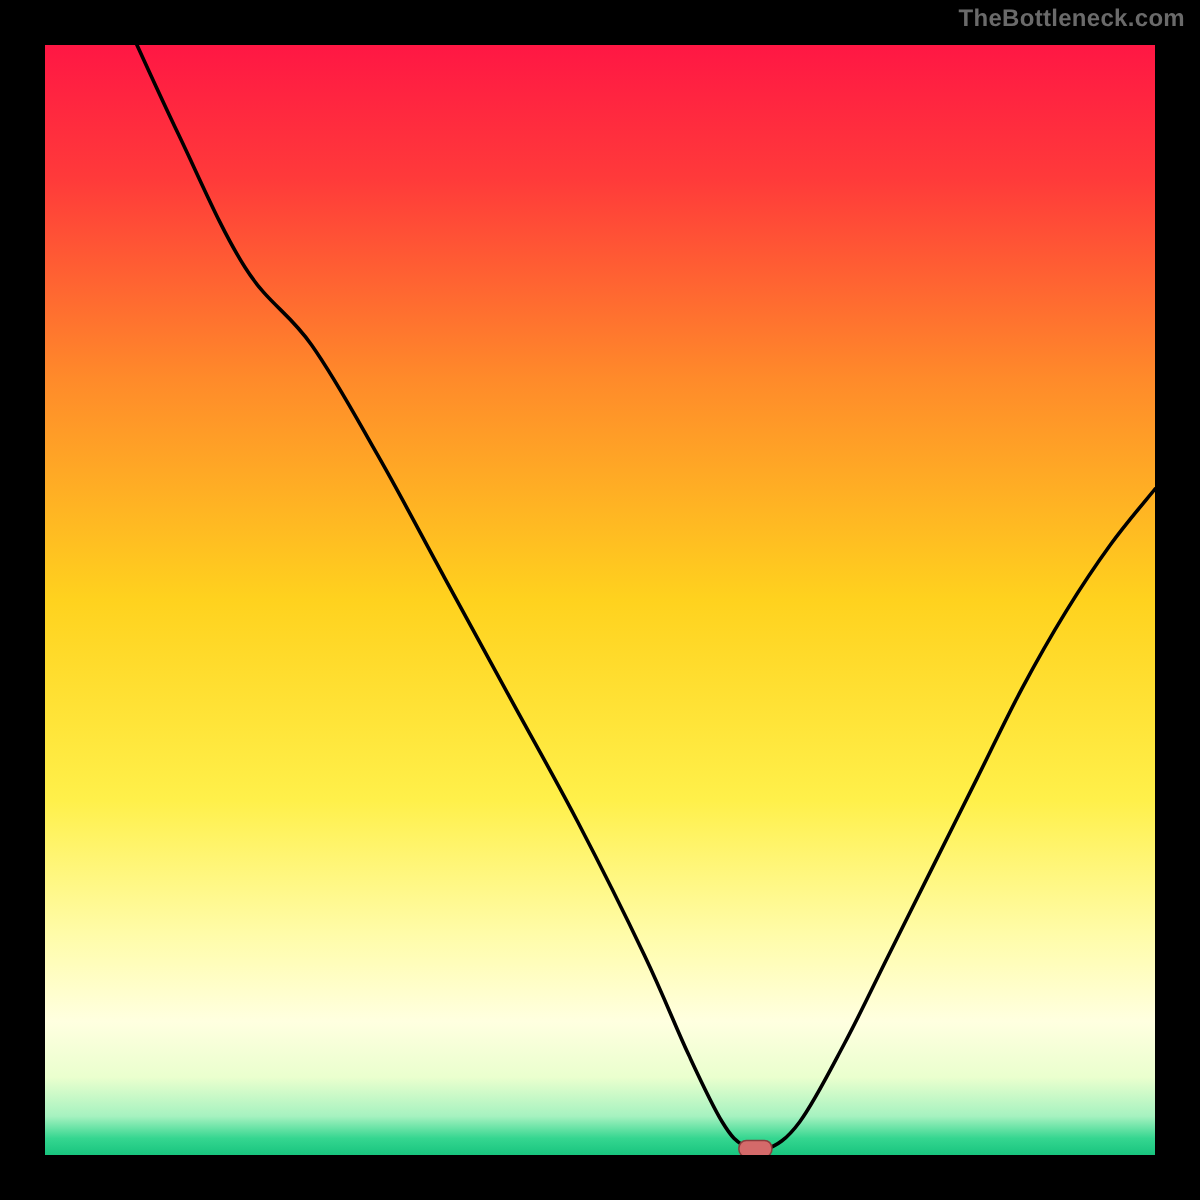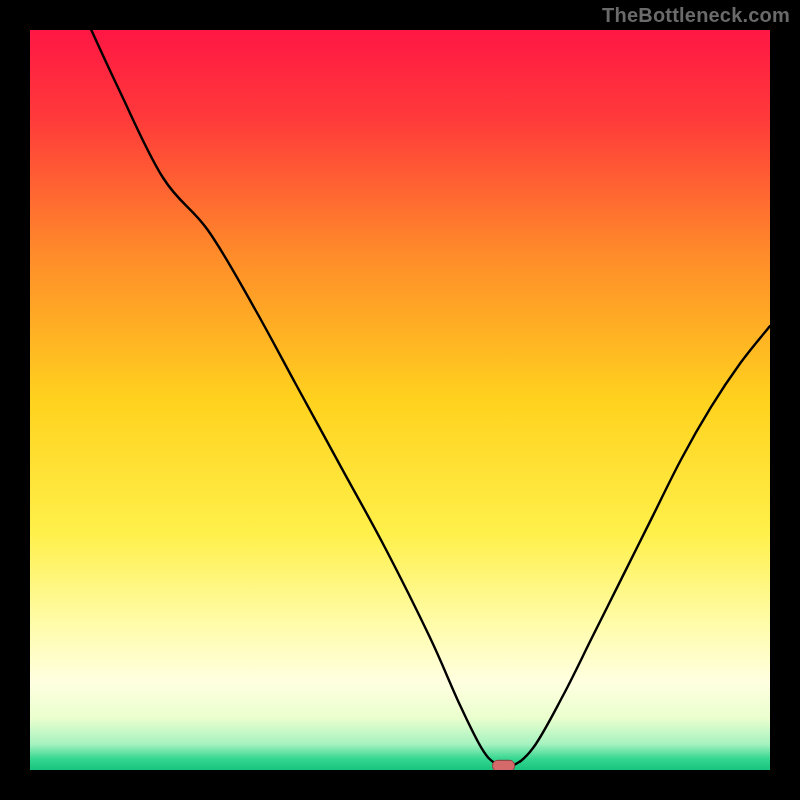--- a/index.html
+++ b/index.html
@@ -15,21 +15,21 @@
     position: relative;
     width: 800px;
     height: 800px;
     background: #000;
   }
   .watermark {
     position: absolute;
     top: 4px;
     right: 10px;
     color: #6a6a6a;
-    font-size: 20px;
+    font-size: 16px;
     font-weight: 600;
     letter-spacing: 0.2px;
     z-index: 10;
   }
   .plot-area {
     position: absolute;
     left: 30px;
     top: 30px;
     width: 740px;
     height: 740px;

